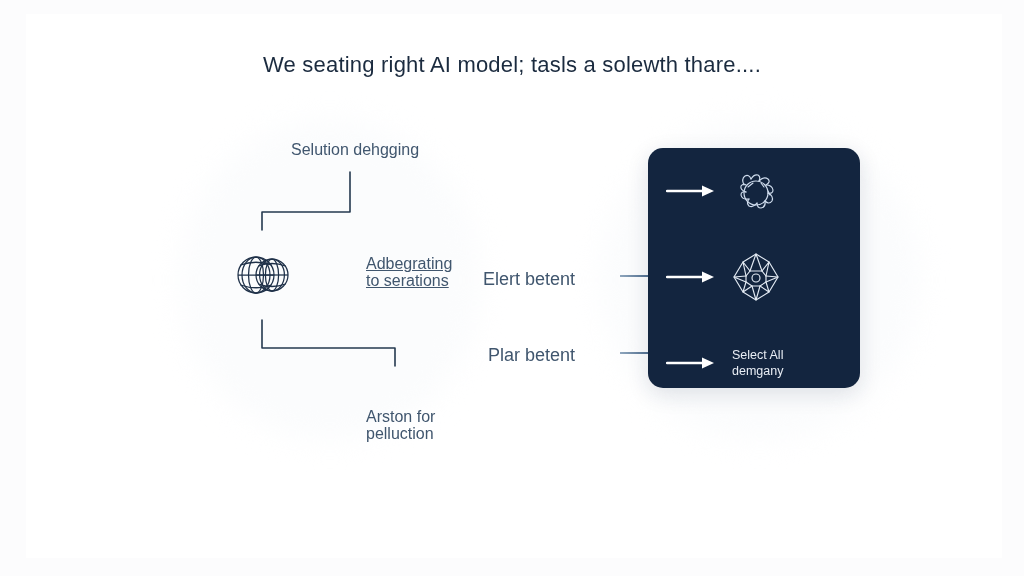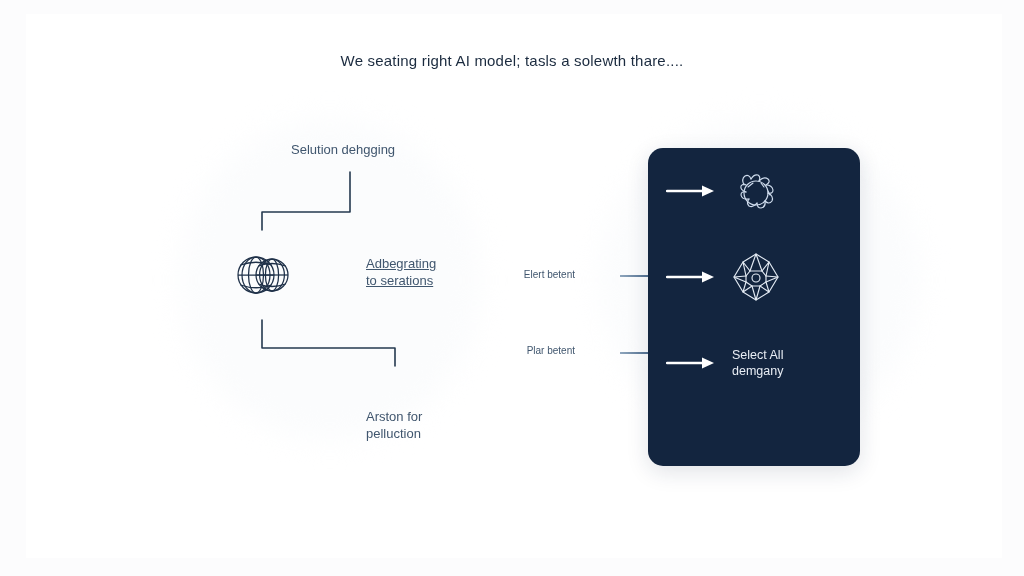--- a/index.html
+++ b/index.html
@@ -38,30 +38,30 @@
     filter: blur(14px);
     pointer-events: none;
   }
 
   #title {
     position: absolute;
     left: 0;
     top: 52px;
     width: 1024px;
     text-align: center;
-    font-size: 15px;
+    font-size: 22px;
     letter-spacing: 0.2px;
     color: #1b2b3f;
     font-family: "Liberation Sans", sans-serif;
     white-space: nowrap;
   }
 
   .node-label {
     position: absolute;
-    font-size: 13px;
+    font-size: 16px;
     line-height: 17px;
     color: #40566e;
     font-family: "Liberation Sans", sans-serif;
     white-space: pre-line;
   }
 
   .connector {
     position: absolute;
     pointer-events: none;
   }
@@ -72,21 +72,21 @@
     top: 252px;
     width: 62px;
     height: 46px;
   }
 
   #panel {
     position: absolute;
     left: 648px;
     top: 148px;
     width: 212px;
-    height: 318px;
+    height: 240px;
     background: #13253f;
     border-radius: 15px;
     box-shadow: 0 6px 22px rgba(20,40,70,0.13);
   }
 
   .panel-row {
     position: absolute;
     left: 0;
     width: 212px;
     height: 86px;
@@ -119,21 +119,21 @@
     font-family: "Liberation Sans", sans-serif;
   }
 
   .lead-line {
     position: absolute;
     height: 2px;
     background: linear-gradient(to right, #8fa6bd, #2a4c72);
   }
   .side-label {
     position: absolute;
-    font-size: 10px;
+    font-size: 18px;
     color: #40566e;
     white-space: nowrap;
     font-family: "Liberation Sans", sans-serif;
     text-align: right;
   }
 </style>
 </head>
 <body>
 
 <div id="canvas">

